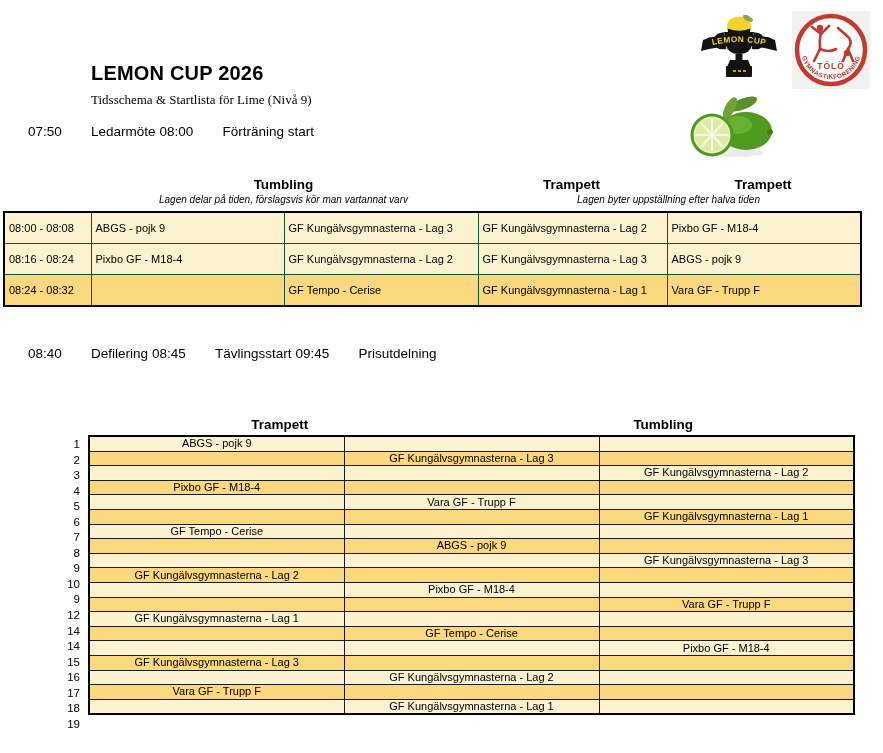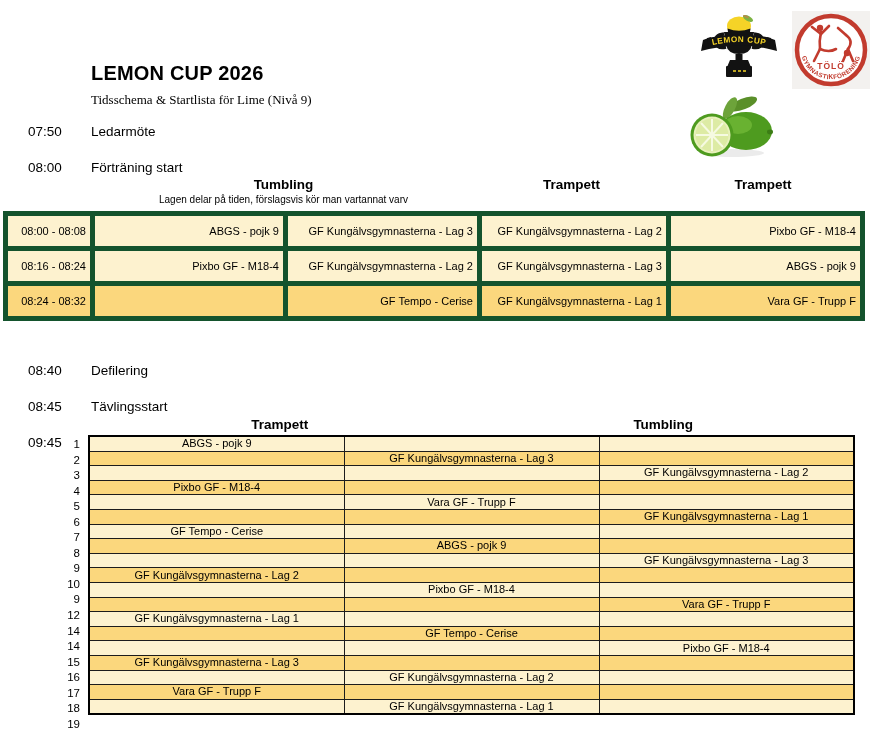--- a/index.html
+++ b/index.html
@@ -8,36 +8,36 @@
     background:#ffffff;color:#000;
     font-family:"Liberation Sans", sans-serif;
   }
   .abs{position:absolute;}
 
   
   .doc-title{left:91px;top:62px;font-size:20px;font-weight:bold;letter-spacing:.2px;}
   .doc-subtitle{left:91px;top:92px;font-size:13px;font-family:Liberation Serif, serif;}
 
   
-  .event-list{left:28px;display:flex;flex-direction:column;gap:20px;font-size:13.5px;}
+  .event-list{left:28px;display:flex;flex-direction:row;gap:4px;font-size:13.5px;}
   .event-row{display:flex;height:16px;line-height:16px;}
   .event-time{width:63px;}
   .pre-events{top:124px;}
-  .mid-events{top:346px;margin-top:17px;}
+  .mid-events{top:346px;}
 
   
   .t1-headers{left:3px;top:176px;width:857px;}
   .t1-hrow{display:grid;grid-template-columns:87px 387px 189px 194px;}
   .t1-h{ text-align:center;font-weight:bold;font-size:13.5px;height:17px;line-height:17px;}
-  .t1-sub{text-align:center;font-size:10px;height:14px;line-height:13px;}
+  .t1-sub{text-align:center;font-style:italic;font-size:10px;height:14px;line-height:13px;}
   .t1-sub-span{grid-column:3/5;}
 
   table{border-collapse:collapse;table-layout:fixed;}
   .t1{left:3px;top:211px;width:857px;border:2px solid #000;}
-  .t1 td{border:5px solid #14532d;height:30px;text-align:right;
+  .t1 td{border:1px solid #14532d;height:30px;text-align:left;
          font-size:11px;padding:0 4px;overflow:hidden;white-space:nowrap;}
   tr.row-light td{background:#FDF2CF;}
   tr.row-dark td{background:#FBD77D;}
 
   
   .t2-headers{left:88px;top:417px;width:767px;display:flex;}
   .t2-headers div{flex:1;text-align:center;font-weight:bold;font-size:13.5px;}
   .t2{left:88px;top:435px;width:767px;border:2px solid #000;}
   .t2 td{border:1px solid #1c1c1c;height:13.6px;line-height:13px;text-align:center;
          font-size:11px;padding:0 4px;overflow:hidden;white-space:nowrap;}
@@ -153,20 +153,21 @@
 <div class="abs t1-headers">
   <div class="t1-hrow">
     <div></div>
     <div class="t1-h">Tumbling</div>
     <div class="t1-h">Trampett</div>
     <div class="t1-h">Trampett</div>
   </div>
   <div class="t1-hrow">
     <div></div>
     <div class="t1-sub">Lagen delar på tiden, förslagsvis kör man vartannat varv</div>
+    <div class="t1-sub t1-sub-span">Lagen byter uppställning efter halva tiden</div>
   </div>
 </div>
 
 <table class="abs t1">
   <colgroup>
     <col style="width:87px">
       <col style="width:193px">
       <col style="width:194px">
       <col style="width:189px">
       <col style="width:194px">

